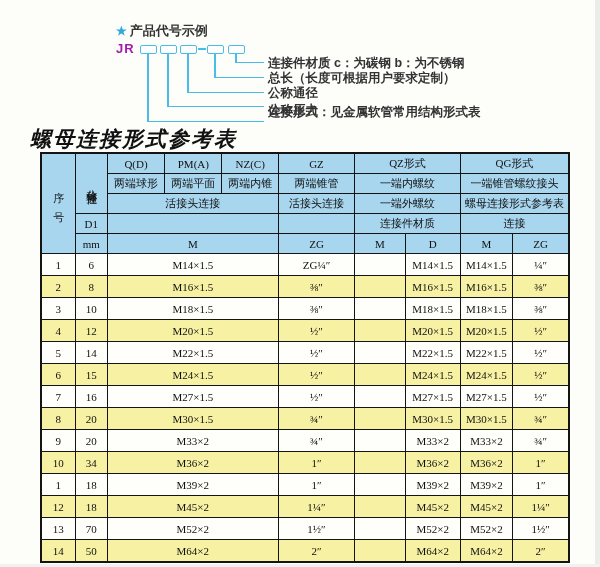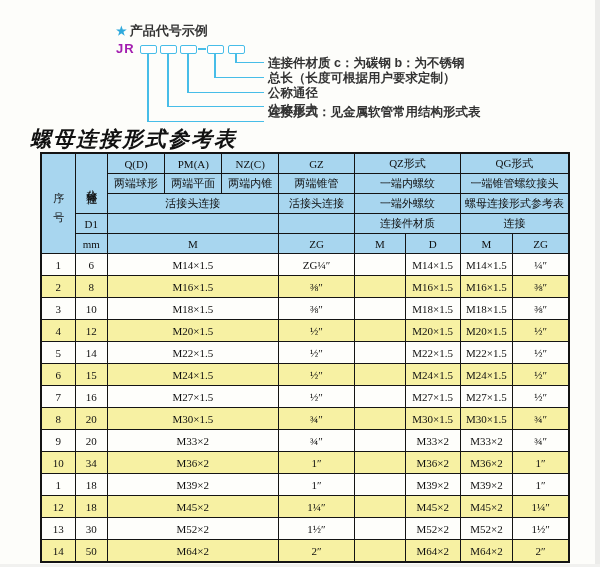--- a/index.html
+++ b/index.html
@@ -261,21 +261,21 @@
         <td>18</td>
         <td colspan="3">M45×2</td>
         <td>1¼″</td>
         <td></td>
         <td>M45×2</td>
         <td>M45×2</td>
         <td>1¼″</td>
       </tr>
       <tr>
         <td>13</td>
-        <td>30</td>
+        <td>70</td>
         <td colspan="3">M52×2</td>
         <td>1½″</td>
         <td></td>
         <td>M52×2</td>
         <td>M52×2</td>
         <td>1½″</td>
       </tr>
       <tr class="alt">
         <td>14</td>
         <td>50</td>

